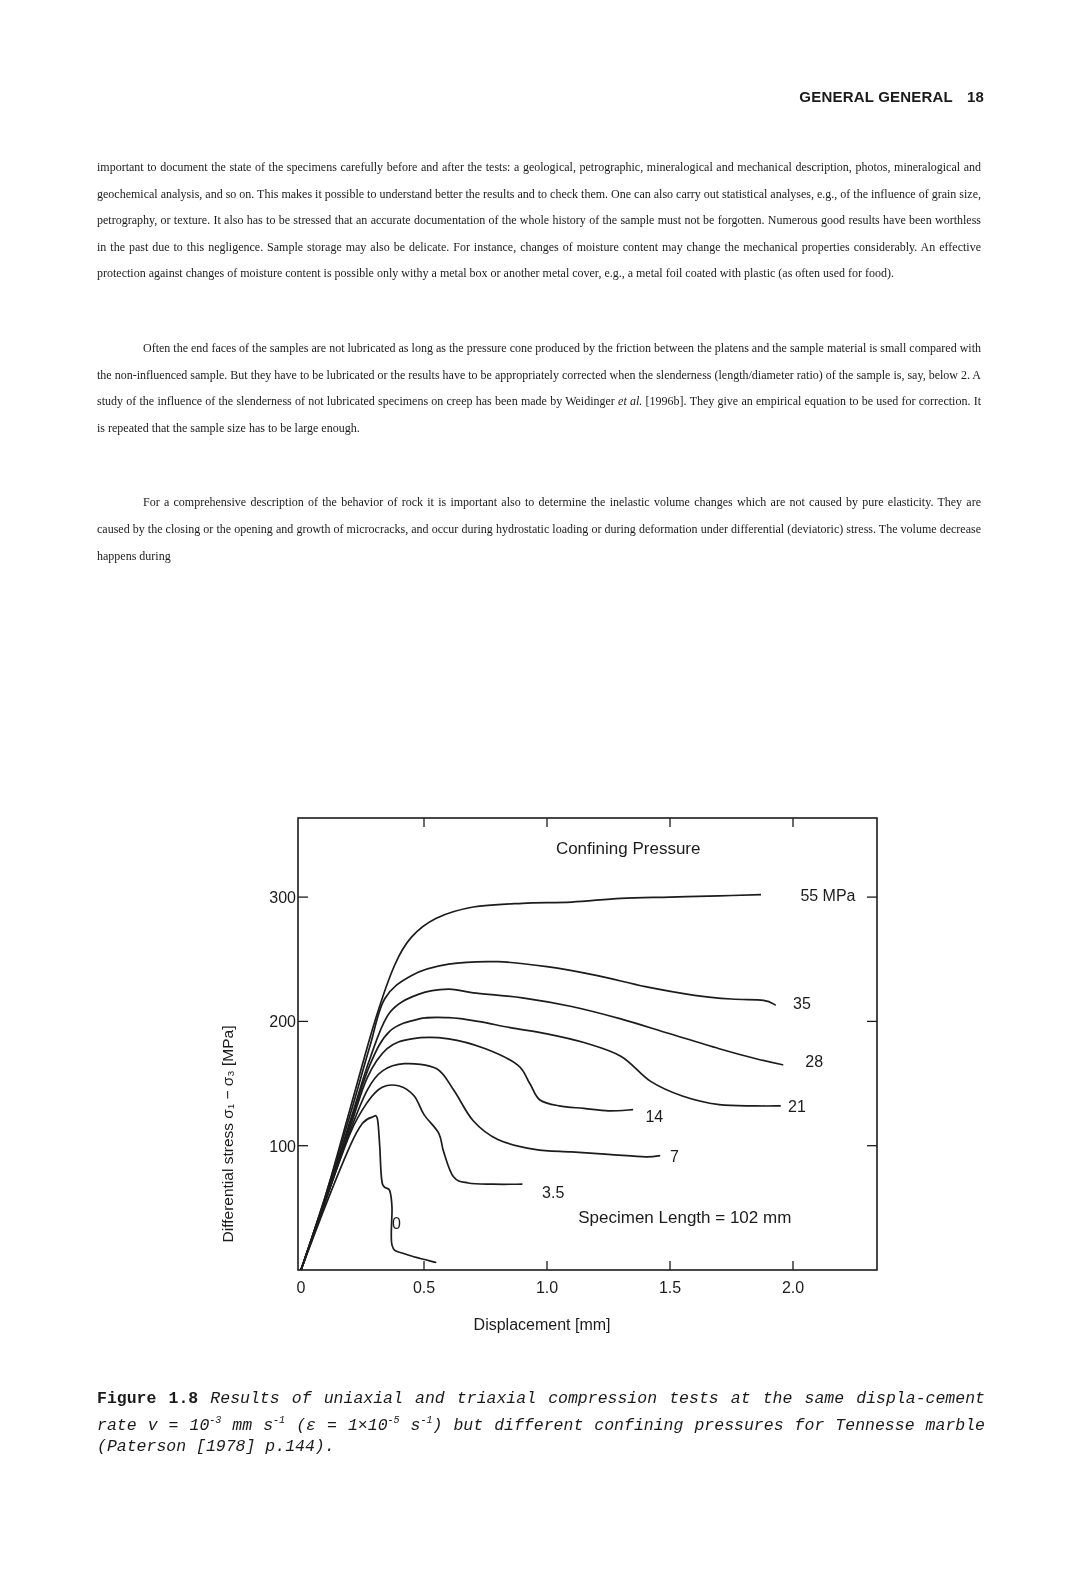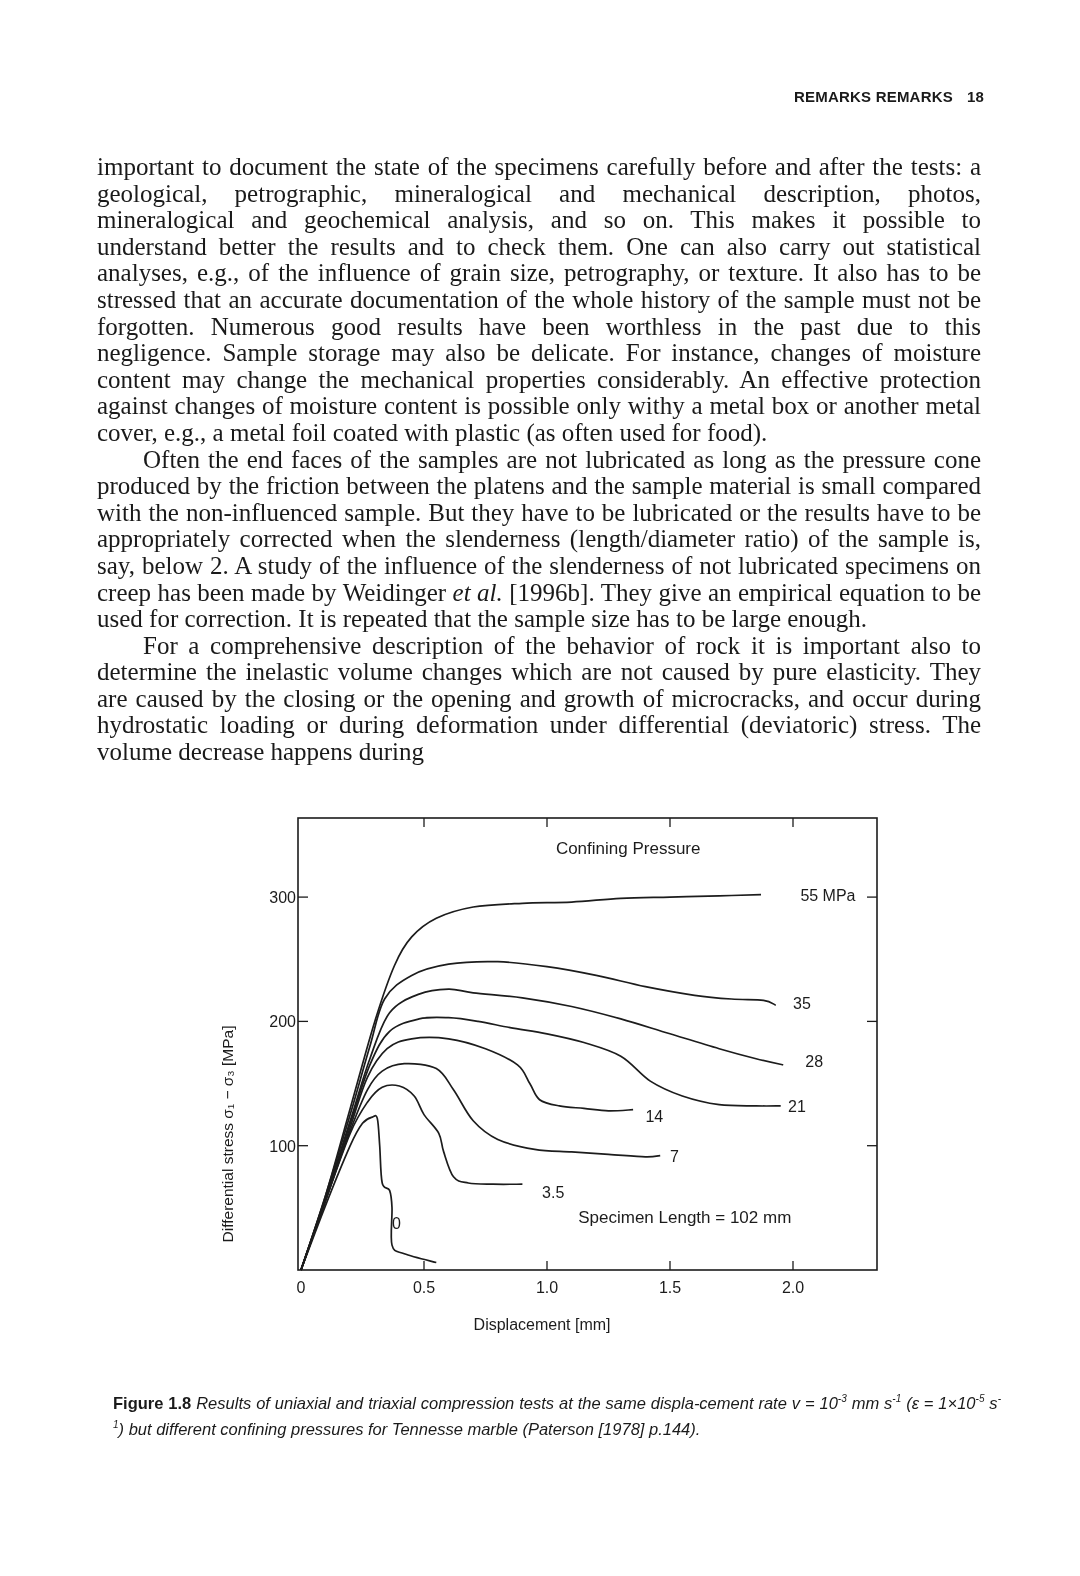--- a/index.html
+++ b/index.html
@@ -4,40 +4,40 @@
 <style>
   html, body { margin: 0; padding: 0; background: #ffffff; }
   body { width: 1080px; height: 1576px; position: relative; overflow: hidden; color: #1a1a1a; }
   .running-head {
     position: absolute; top: 88px; right: 96px;
     font-family: "Liberation Sans", sans-serif; font-size: 15px; font-weight: bold; letter-spacing: 0.2px;
   }
   .running-head .pg { margin-left: 14px; }
   .body-text {
     position: absolute; left: 97px; top: 154px; width: 884px;
-    font-family: "Liberation Serif", serif; font-size: 25px; line-height: 26.6px;
+    font-family: "Liberation Serif", serif; font-size: 12px; line-height: 26.6px;
     text-align: justify;
   }
   .body-text p { margin: 0; }
-  .body-text p.indent { text-indent: 46px; }
+  .body-text p.indent { text-indent: 46px; margin-top: 48px; }
   .body-text em { font-style: italic; }
   #chart { position: absolute; left: 0; top: 0; }
   .caption {
     position: absolute; left: 97px; top: 1388px; width: 888px;
-    font-family: Liberation Sans, sans-serif; font-size: 16.5px; line-height: 21.5px;
-    text-align: justify; font-style: italic; margin-left: 16px;
+    font-family: Liberation Mono, monospace; font-size: 16.5px; line-height: 21.5px;
+    text-align: justify; font-style: italic;
   }
   .caption .fig-label { font-style: normal; font-weight: bold; }
   .caption sup { font-size: 10px; }
 </style>
 </head>
 <body>
 
 <div class="running-head">
-  <span>REMARKS REMARKS</span><span class="pg">18</span>
+  <span>GENERAL GENERAL</span><span class="pg">18</span>
 </div>
 
 <div class="body-text">
   <p>important to document the state of the specimens carefully before and after the tests: a geological, petrographic, mineralogical and mechanical description, photos, mineralogical and geochemical analysis, and so on. This makes it possible to understand better the results and to check them. One can also carry out statistical analyses, e.g., of the influence of grain size, petrography, or texture. It also has to be stressed that an accurate documentation of the whole history of the sample must not be forgotten. Numerous good results have been worthless in the past due to this negligence. Sample storage may also be delicate. For instance, changes of moisture content may change the mechanical properties considerably. An effective protection against changes of moisture content is possible only withy a metal box or another metal cover, e.g., a metal foil coated with plastic (as often used for food).</p>
   <p class="indent"><span>Often the end faces of the samples are not lubricated as long as the pressure cone produced by the friction between the platens and the sample material is small compared with the non-influenced sample. But they have to be lubricated or the results have to be appropriately corrected when the slenderness (length/diameter ratio) of the sample is, say, below 2. A study of the influence of the slenderness of not lubricated specimens on creep has been made by Weidinger </span><em>et al.</em><span> [1996b]. They give an empirical equation to be used for correction. It is repeated that the sample size has to be large enough.</span></p>
   <p class="indent">For a comprehensive description of the behavior of rock it is important also to determine the inelastic volume changes which are not caused by pure elasticity. They are caused by the closing or the opening and growth of microcracks, and occur during hydrostatic loading or during deformation under differential (deviatoric) stress. The volume decrease happens during</p>
 </div>
 
 <svg id="chart" width="1080" height="1576">
   <g id="frame">

